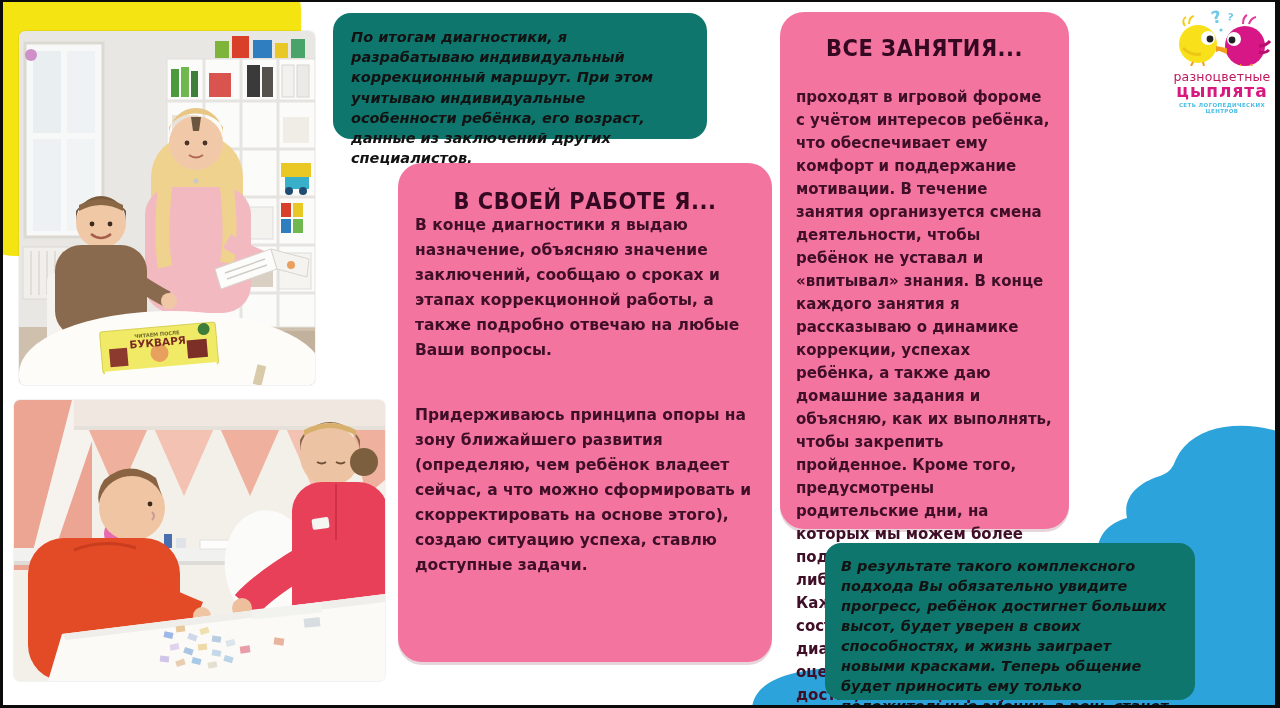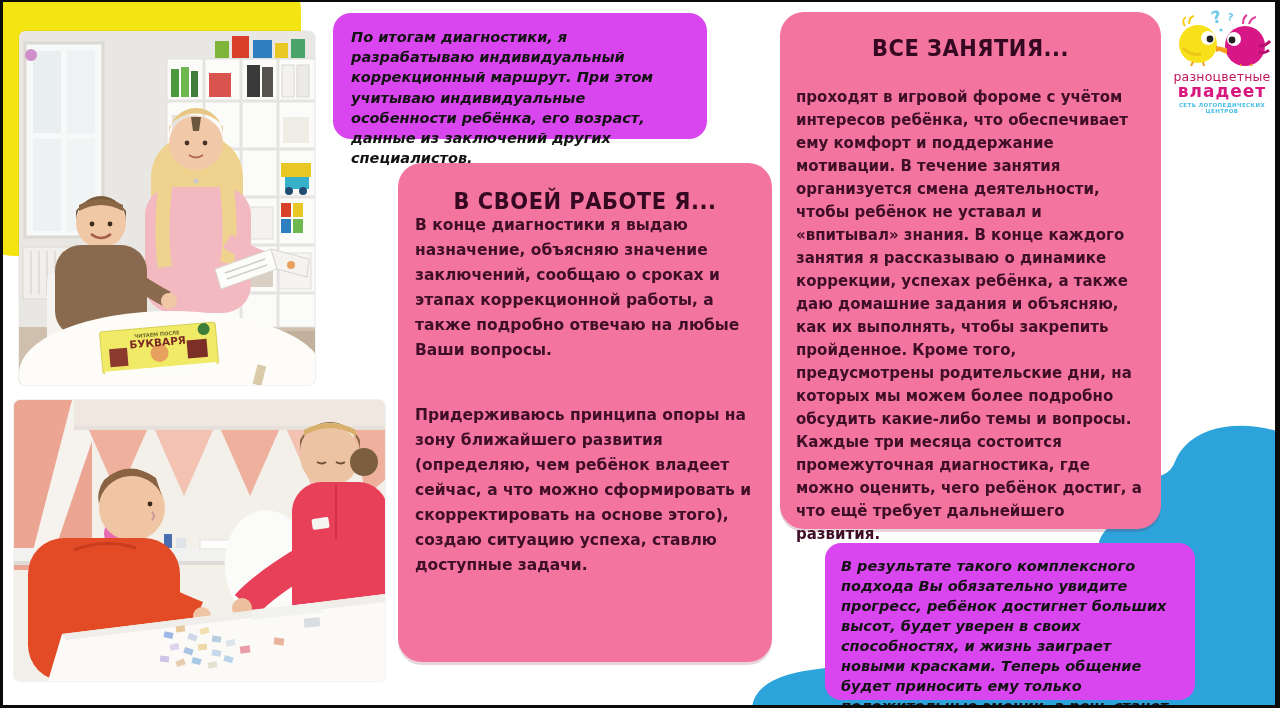--- a/index.html
+++ b/index.html
@@ -15,31 +15,31 @@
   
   .photo{position:absolute;margin:0;padding:0;border-radius:6px;overflow:hidden;
          box-shadow:0 0 0 1px rgba(0,0,0,0.05);}
   .photo-top{left:16px;top:29px;width:296px;height:354px;}
   .photo-bottom{left:11px;top:398px;width:371px;height:281px;}
   .photo svg{display:block;}
 
   
   .bubble{position:absolute;box-sizing:border-box;}
   .bubble p{margin:0;}
-  .yellow{background:#d946ef;border-radius:18px;color:#121212;
+  .yellow{background:#0f766e;border-radius:18px;color:#121212;
           font-style:italic;font-weight:bold;}
   .pink{background:#f3749f;border-radius:24px;color:#3f0e27;font-weight:bold;
         box-shadow:0 3px 0 rgba(120,20,60,0.18);}
   .pink h2{margin:0;text-align:center;color:#350821;font-size:21px;letter-spacing:.5px;
            font-weight:bold;transform:scaleY(1.08);}
   .top-yellow{left:330px;top:11px;width:374px;height:126px;padding:14px 18px;
               font-size:14.5px;line-height:20.2px;}
   .mid-pink{left:395px;top:161px;width:374px;height:499px;padding:26px 17px 0 17px;}
   .mid-pink .body{margin-top:40px;font-size:15.5px;line-height:25px;}
-  .right-pink{left:777px;top:10px;width:381px;height:517px;padding:24px 16px 0 16px;}
+  .right-pink{left:777px;top:10px;width:289px;height:517px;padding:24px 16px 0 16px;}
   .right-pink .body{margin-top:26px;font-size:15px;line-height:23px;}
   .bottom-yellow{left:822px;top:541px;width:370px;height:157px;padding:13px 16px;
                  font-size:14.5px;line-height:20px;border-radius:16px;}
 
   
   .logo{position:absolute;right:2px;top:6px;width:102px;height:104px;text-align:center;}
   .logo .l1{color:#be185d;font-weight:normal;font-size:12.5px;letter-spacing:.2px;line-height:13px;}
   .logo .l2{color:#d8177f;font-weight:bold;font-size:17px;letter-spacing:1px;line-height:17px;}
   .logo .l3{color:#49bee7;font-weight:bold;font-size:5.5px;text-transform:uppercase;
             letter-spacing:.4px;margin-top:2px;}
@@ -295,18 +295,18 @@
         <path d="M72,16 q0,-7 4,-9 M78,16 q2,-6 7,-7" stroke="#e23a9a" stroke-width="2" fill="none"></path>
         <circle cx="74" cy="38" r="20" fill="#d81786"></circle>
         <path d="M88,44 q6,2 10,-2 M88,38 q7,0 11,-5" stroke="#b80f6e" stroke-width="3" fill="none"></path>
         <circle cx="63" cy="31" r="7" fill="#ffffff"></circle>
         <circle cx="61" cy="32" r="3.4" fill="#222222"></circle>
         <polygon points="56,40 46,42 56,46" fill="#f59c1a"></polygon>
         <path d="M70,57 l-1,0 M70,57 l0,1 M80,56 l1,2" stroke="#f59c1a" stroke-width="2"></path>
       </g>
     </svg>
     <div class="l1">разноцветные</div>
-    <div class="l2">владеет</div>
+    <div class="l2">цыплята</div>
     <div class="l3">сеть логопедических центров</div>
   </div>
 
 </div>
 </div>
 
 </body></html>

